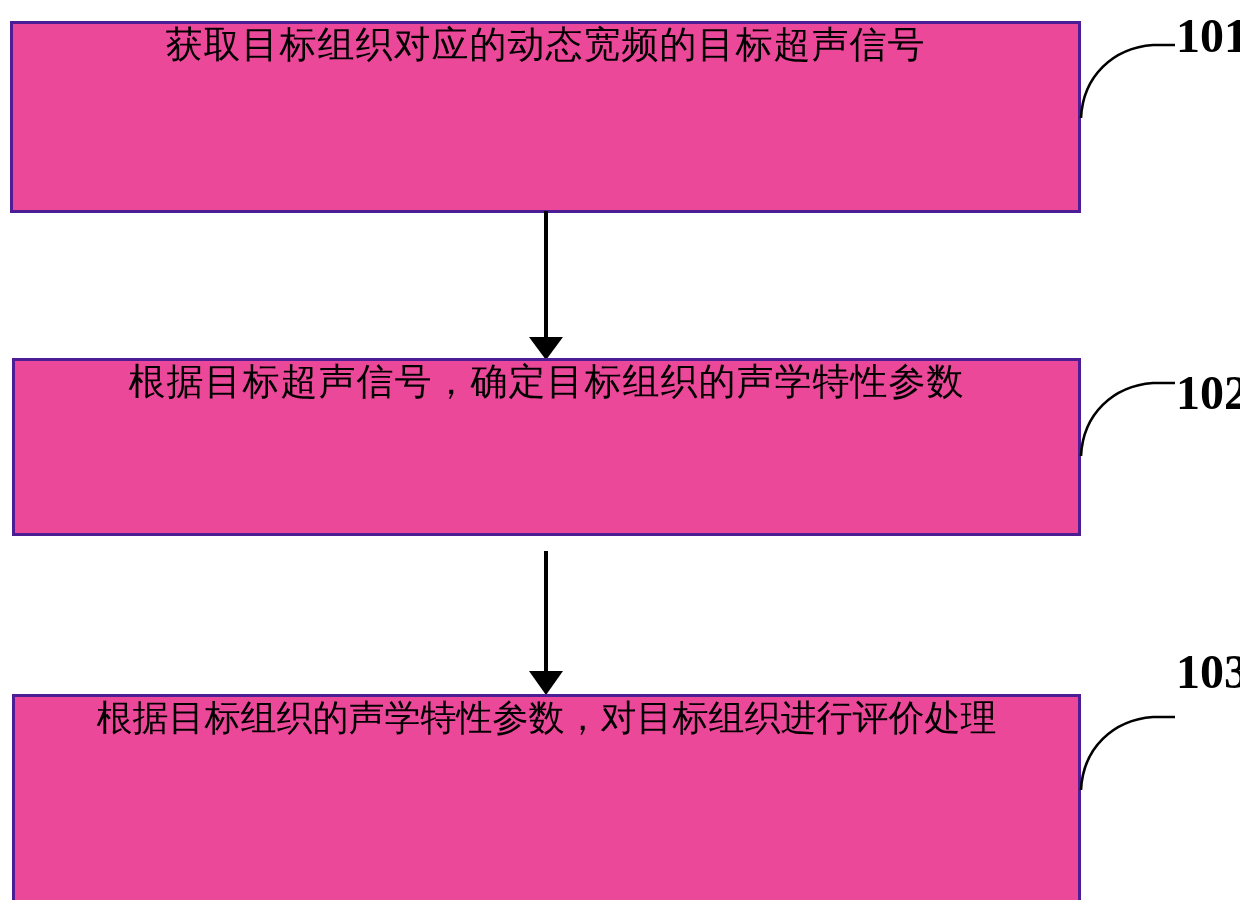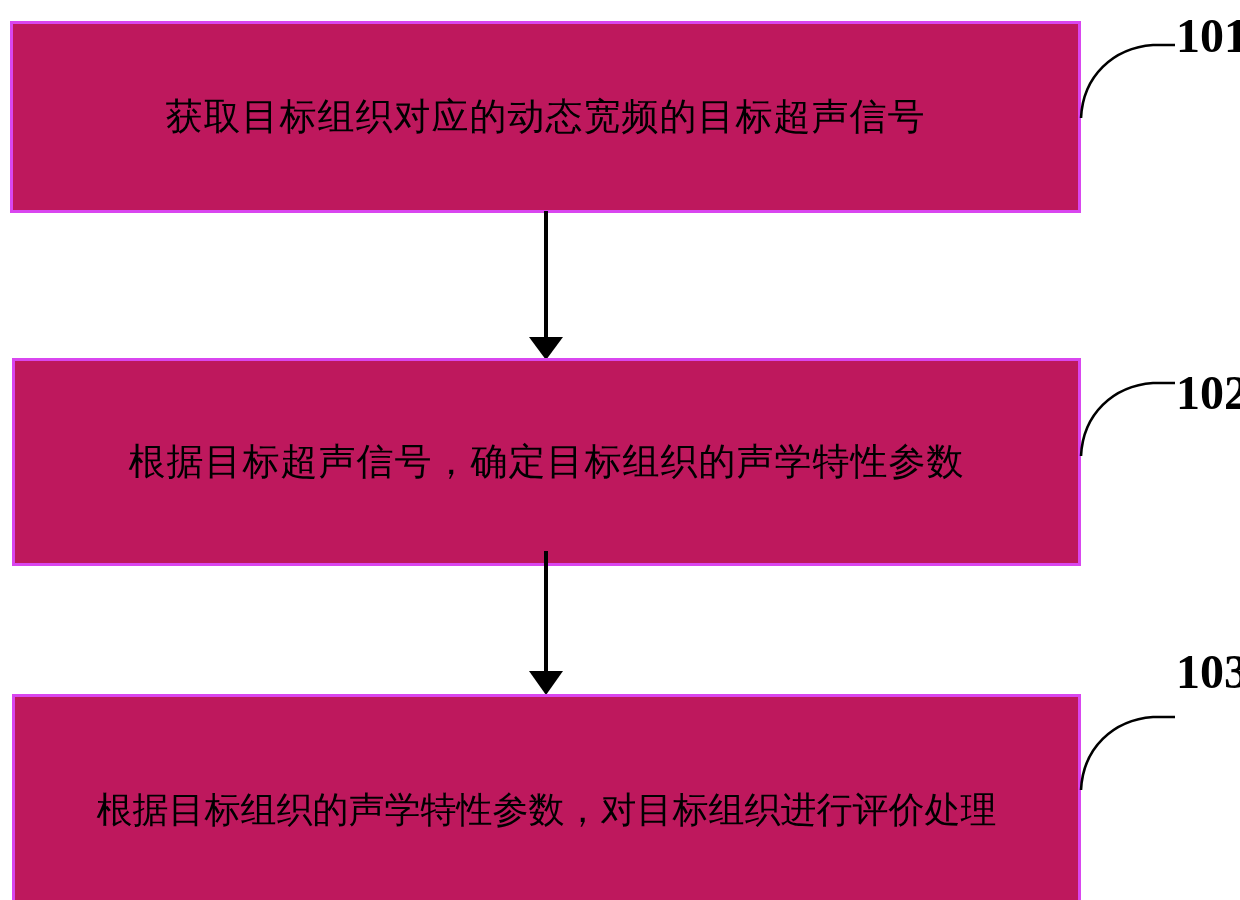--- a/index.html
+++ b/index.html
@@ -13,24 +13,23 @@
   #canvas {
     position: relative;
     width: 1240px;
     height: 900px;
     background: #ffffff;
     overflow: hidden;
   }
   .flow-box {
     position: absolute;
     box-sizing: border-box;
-    border: 3px solid #d946ef;
-    background: #be185d;
+    border: 3px solid #4c1d95;
+    background: #ec4899;
     display: flex;
-    align-items: center;
     justify-content: center;
   }
   .flow-box-text {
     font-family: "Liberation Sans", sans-serif;
     font-size: 37px;
     line-height: 1.15;
     color: #000000;
     letter-spacing: 1px;
     white-space: nowrap;
     text-align: center;
@@ -79,21 +78,21 @@
     <path class="leader-path" d="M 6 90 C 8 48, 38 20, 78 17 L 100 17"></path>
   </svg>
 
   <div class="step-label" style="left:1176px; top:12px;">101</div>
 
   <svg class="arrow-svg" style="left:526px; top:211px;" width="40" height="150" viewBox="0 0 40 150">
     <line class="arrow-line" x1="20" y1="0" x2="20" y2="128"></line>
     <polygon class="arrow-head" points="3,126 37,126 20,149"></polygon>
   </svg>
 
-  <div class="flow-box" style="left:12px; top:358px; width:1069px; height:208px;">
+  <div class="flow-box" style="left:12px; top:358px; width:1069px; height:178px;">
     <span class="flow-box-text">根据目标超声信号，确定目标组织的声学特性参数</span>
   </div>
 
   <svg class="leader-svg" style="left:1075px; top:366px;" width="110" height="95" viewBox="0 0 110 95">
     <path class="leader-path" d="M 6 90 C 8 48, 38 20, 78 17 L 100 17"></path>
   </svg>
 
   <div class="step-label" style="left:1176px; top:369px;">102</div>
 
   <svg class="arrow-svg" style="left:526px; top:551px;" width="40" height="146" viewBox="0 0 40 146">

